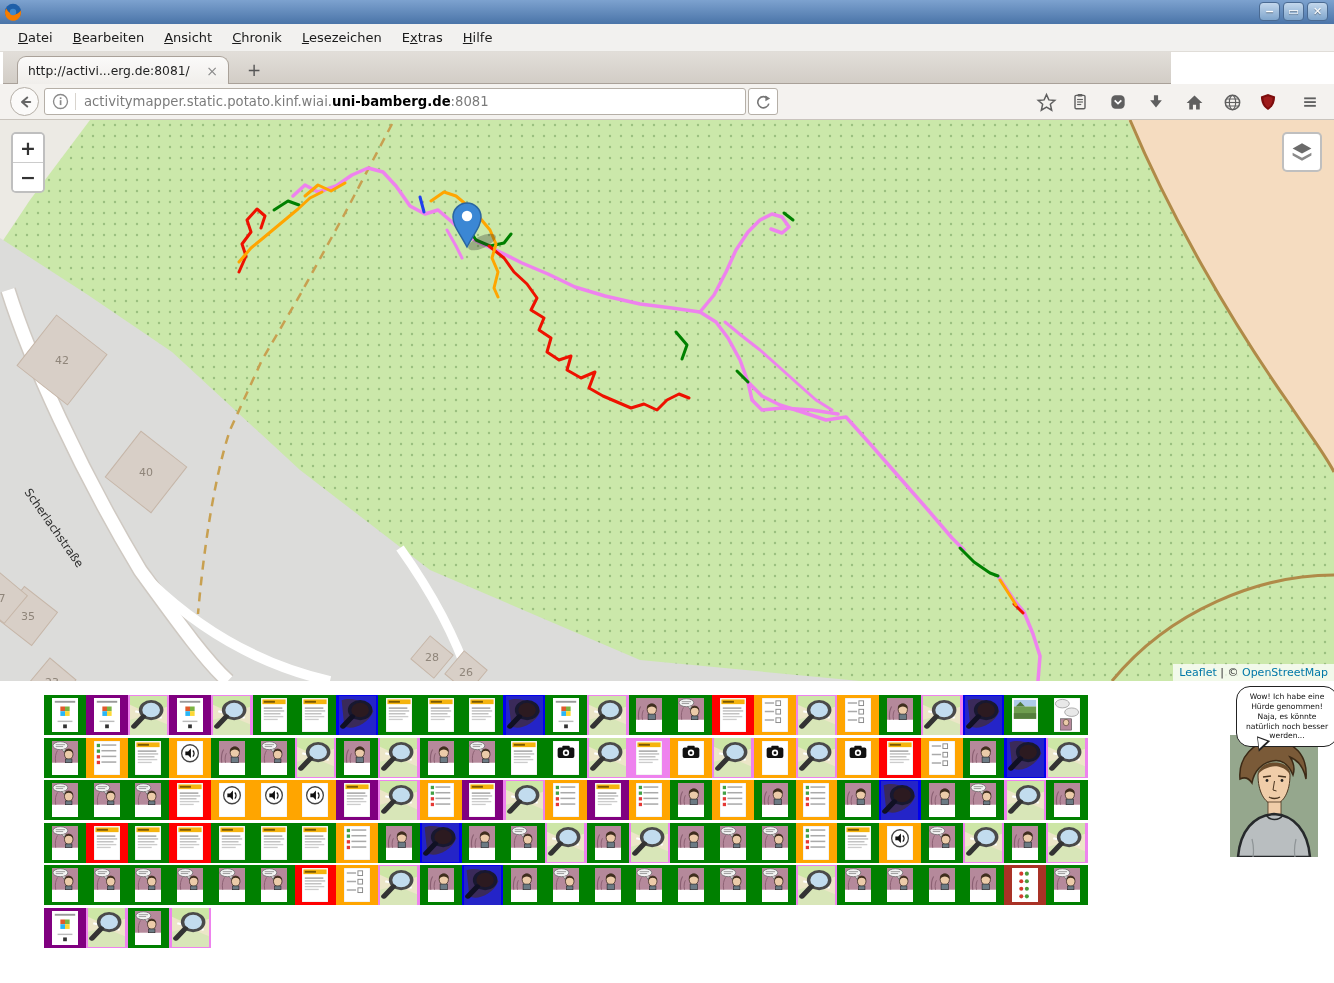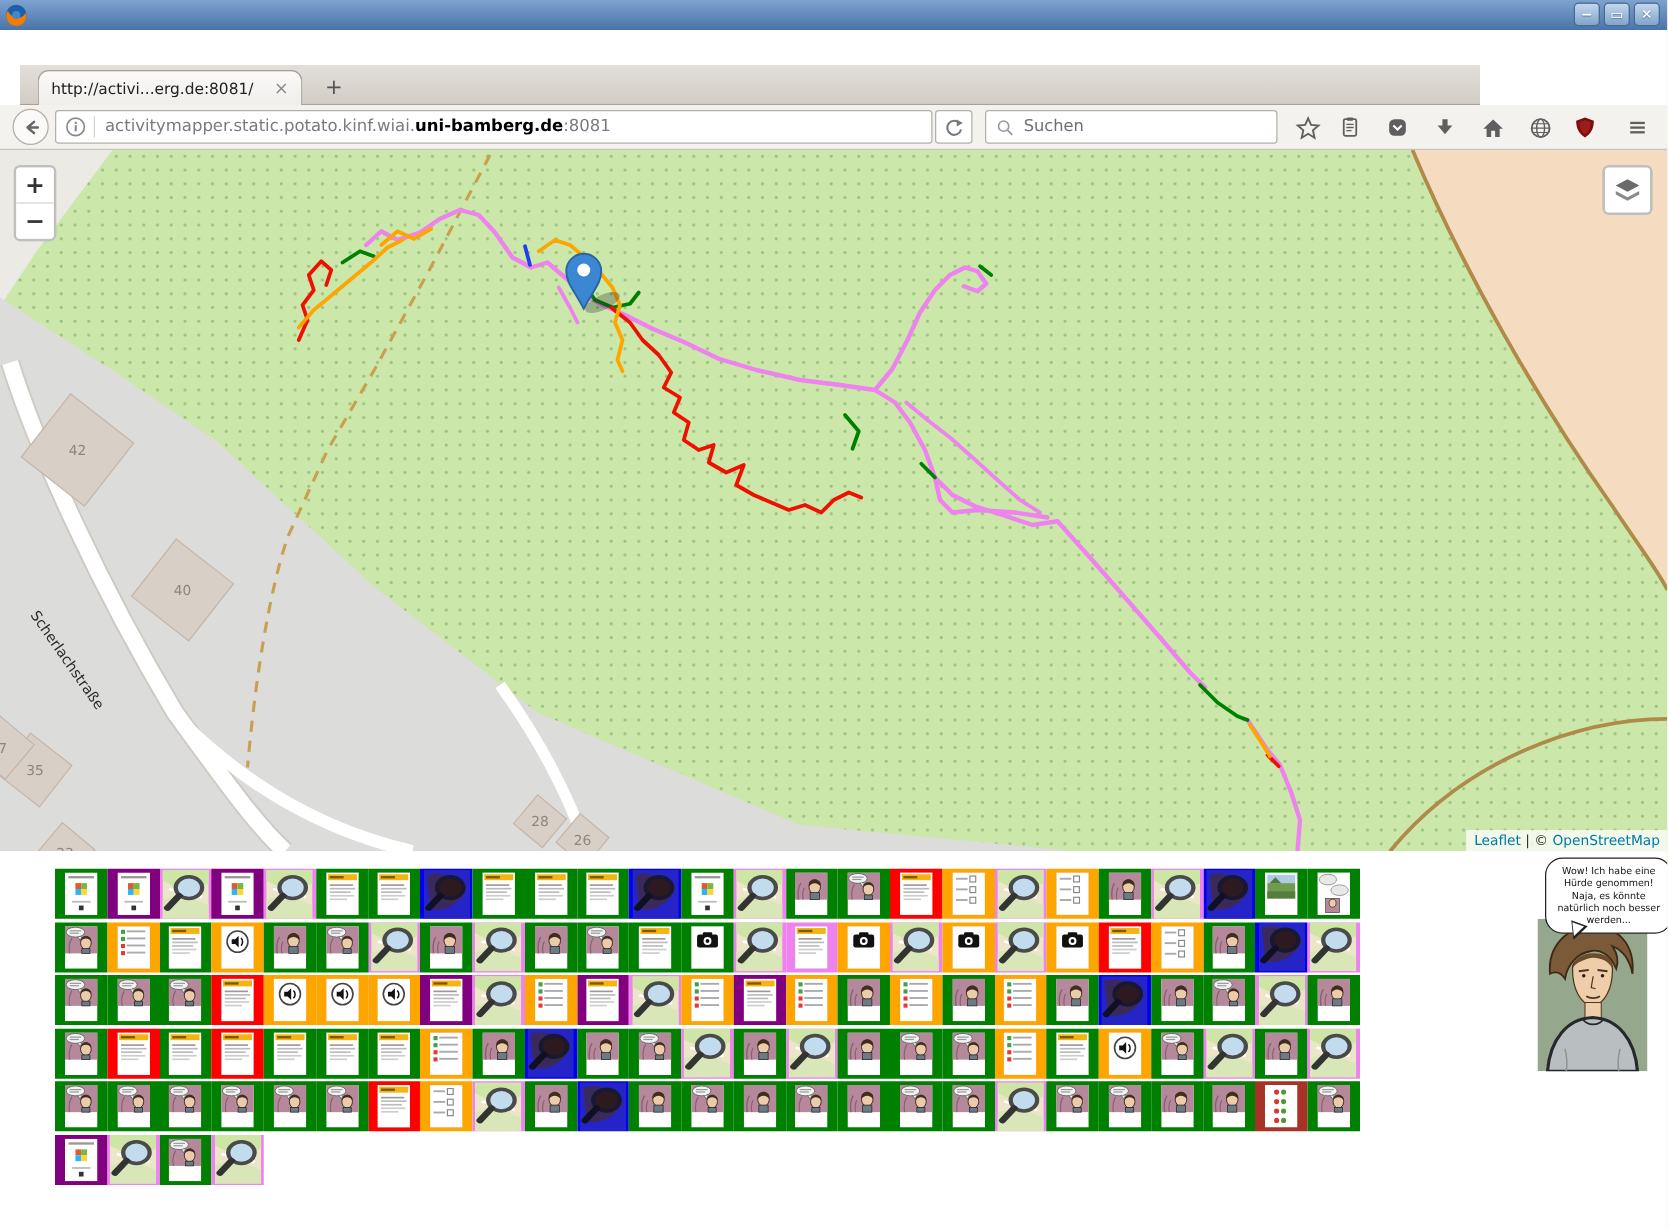--- a/index.html
+++ b/index.html
@@ -14,21 +14,21 @@
   .winbtns{position:absolute;right:6px;top:2px;display:flex;gap:3px;}
   .wbtn{width:21px;height:19px;border:1px solid #4a6a92;border-radius:4px;
     background:linear-gradient(#c3d7ec,#7fa5cc);color:#fff;font-size:11px;font-weight:bold;
     display:flex;align-items:center;justify-content:center;text-shadow:0 1px 1px rgba(0,0,0,.4);box-sizing:border-box;}
   
   .menubar{position:absolute;left:0;top:24px;width:1334px;height:28px;background:#f2f1ef;
     border-bottom:1px solid #e0ddd8;display:flex;align-items:center;padding-left:8px;box-sizing:border-box;}
   .menu-item{font-size:13px;color:#1a1a1a;padding:4px 10px;cursor:default;}
   .menu-item u{text-decoration:underline;}
   
-  .tabbar{position:absolute;left:16px;top:52px;width:1168px;height:32px;
+  .tabbar{position:absolute;left:3px;top:52px;width:1168px;height:32px;
     background:linear-gradient(#e2ded9,#d2cdc6);border-bottom:1px solid #a9a199;box-sizing:border-box;}
   .tab{position:absolute;left:14px;top:4px;height:28px;width:212px;box-sizing:border-box;
     background:linear-gradient(#fbfaf9,#f0eeeb);border:1px solid #a9a199;border-bottom:none;
     border-radius:9px 9px 0 0;display:flex;align-items:center;padding:0 10px;}
   .tab-title{flex:1;font-size:12.3px;color:#222;white-space:nowrap;overflow:hidden;}
   .tab-close{color:#8a8a8a;font-size:14px;margin-left:6px;}
   .newtab{position:absolute;left:238px;top:8px;font-size:17px;color:#555;padding:0 6px;}
   
   .navbar{position:absolute;left:0;top:84px;width:1334px;height:36px;background:#f4f2ef;
     border-bottom:1px solid #c9c4bd;box-sizing:border-box;}
@@ -92,20 +92,29 @@
           <circle cx="9" cy="9" r="3.2" fill="#3f88cc"></circle>
         </svg>
     </span>
     <span class="winbtns">
       <span class="wbtn">−</span>
       <span class="wbtn">▭</span>
       <span class="wbtn">✕</span>
     </span>
   </div>
 
+  <div class="menubar">
+      <span class="menu-item"><u>D</u>atei</span>
+      <span class="menu-item"><u>B</u>earbeiten</span>
+      <span class="menu-item"><u>A</u>nsicht</span>
+      <span class="menu-item"><u>C</u>hronik</span>
+      <span class="menu-item"><u>L</u>esezeichen</span>
+      <span class="menu-item">E<u>x</u>tras</span>
+      <span class="menu-item"><u>H</u>ilfe</span>
+    </div>
 
   <div class="tabbar">
     <div class="tab">
       <span class="tab-title">http://activi...erg.de:8081/</span>
       <span class="tab-close">×</span>
     </div>
     <span class="newtab">+</span>
   </div>
 
   <div class="navbar">
@@ -121,27 +130,20 @@
           <rect x="8.2" y="4.6" width="1.8" height="1.8" fill="#8a8a8a"></rect>
         </svg>
       <span class="url-sep"></span>
       <span class="url-text"><span>activitymapper.static.potato.kinf.wiai.</span><b>uni-bamberg.de</b><span>:8081</span></span>
     </div>
     <div class="reload-btn">
       <svg width="16" height="16" viewBox="0 0 20 20">
           <path d="M16 6 A7 7 0 1 0 17.3 12" stroke="#777" stroke-width="2" fill="none"></path>
           <polygon points="13,2 19,5.5 13,9" fill="#777"></polygon>
         </svg>
-    </div>
-    <div class="search-field">
-      <svg width="16" height="16" viewBox="0 0 22 22" style="margin:0 5px 0 7px">
-          <circle cx="9.5" cy="9.5" r="5.6" fill="none" stroke="#999" stroke-width="1.8"></circle>
-          <line x1="13.8" y1="13.8" x2="19" y2="19" stroke="#999" stroke-width="2"></line>
-        </svg>
-      <input type="text" placeholder="Suchen" style="">
     </div>
     <div class="icon-btn" style="left:1034px">
       <svg width="21" height="21" viewBox="0 0 24 24">
           <polygon points="12,3 14.7,9 21.5,9.6 16.4,14 17.9,20.8 12,17.2 6.1,20.8 7.6,14 2.5,9.6 9.3,9" fill="none" stroke="#5f5f5f" stroke-width="1.7"></polygon>
         </svg>
     </div>
     <div class="icon-btn" style="left:1068px">
       <svg width="20" height="20" viewBox="0 0 24 24">
           <rect x="6" y="4" width="12" height="16" rx="1.5" fill="none" stroke="#5f5f5f" stroke-width="1.7"></rect>
           <rect x="9" y="2.5" width="6" height="3" rx="1" fill="#5f5f5f"></rect>

